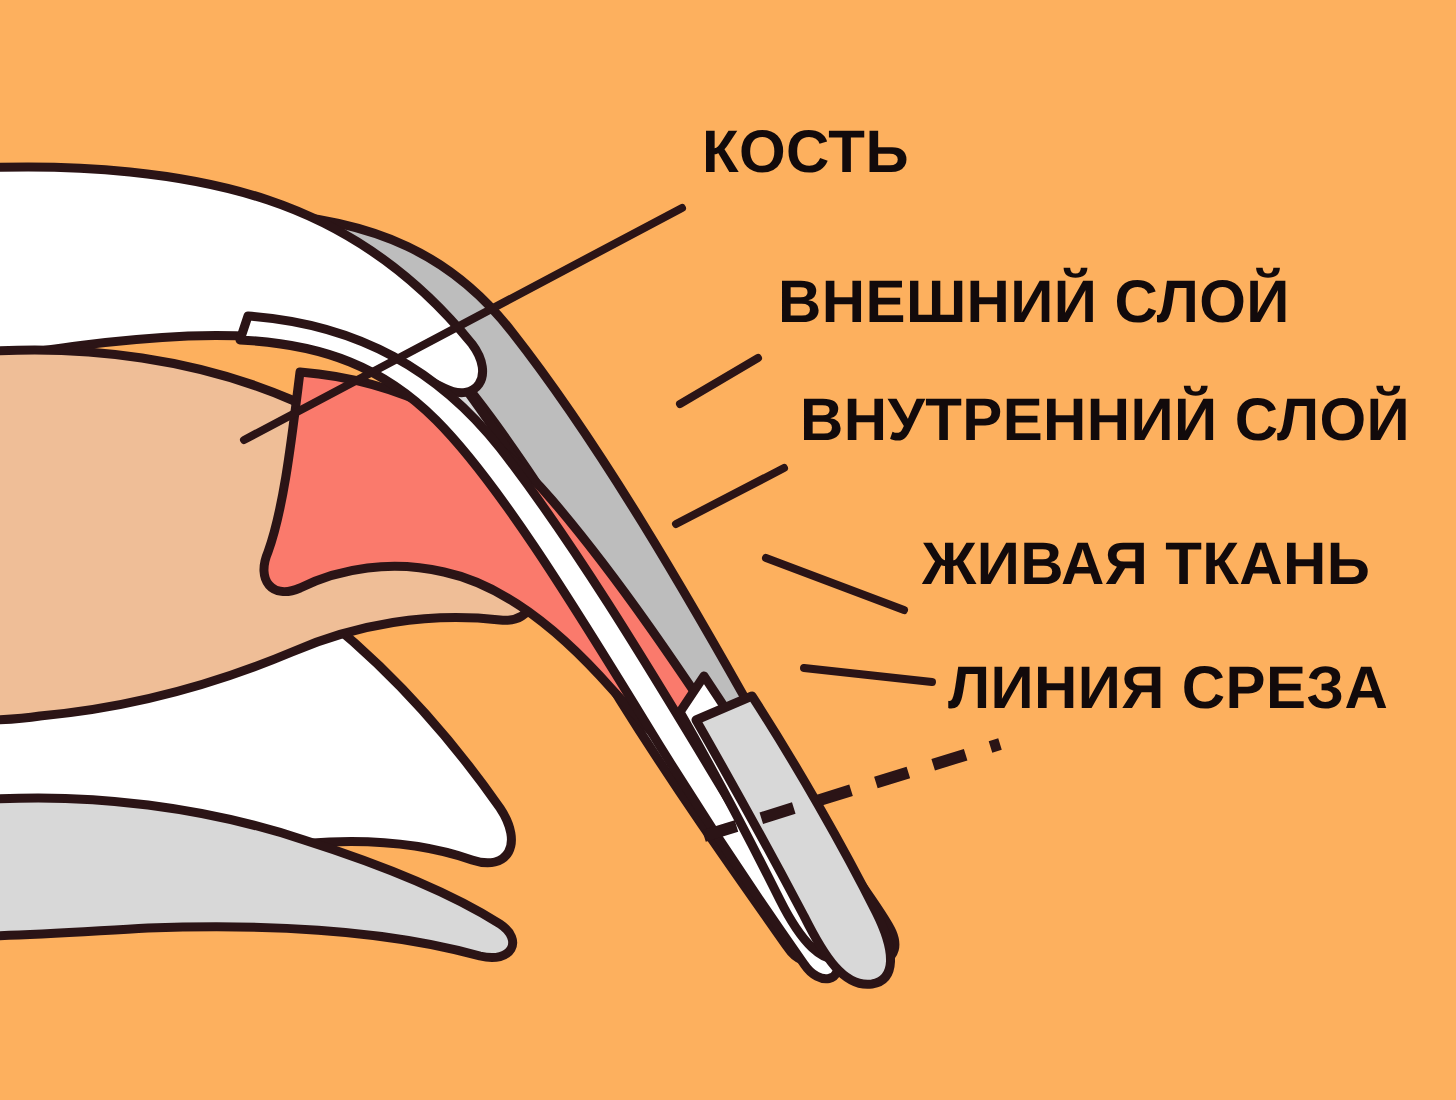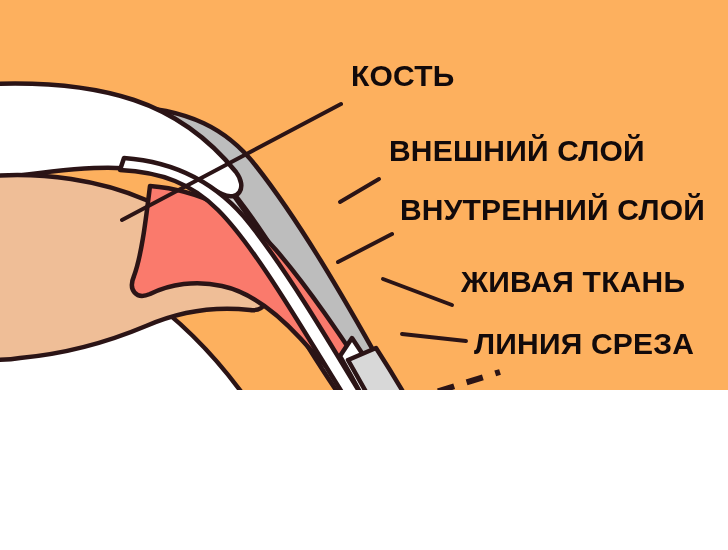--- a/index.html
+++ b/index.html
@@ -3,21 +3,21 @@
 <meta charset="utf-8">
 <style>
   html, body {
     margin: 0;
     padding: 0;
     background: #ffffff;
   }
   #infographic {
     position: relative;
     width: 728px;
-    height: 390px;
+    height: 550px;
     overflow: hidden;
     font-family: "Liberation Sans", sans-serif;
   }
   #infographic svg {
     display: block;
     width: 728px;
     height: 550px;
   }
   .dia-label {
     font-family: "Liberation Sans", sans-serif;

